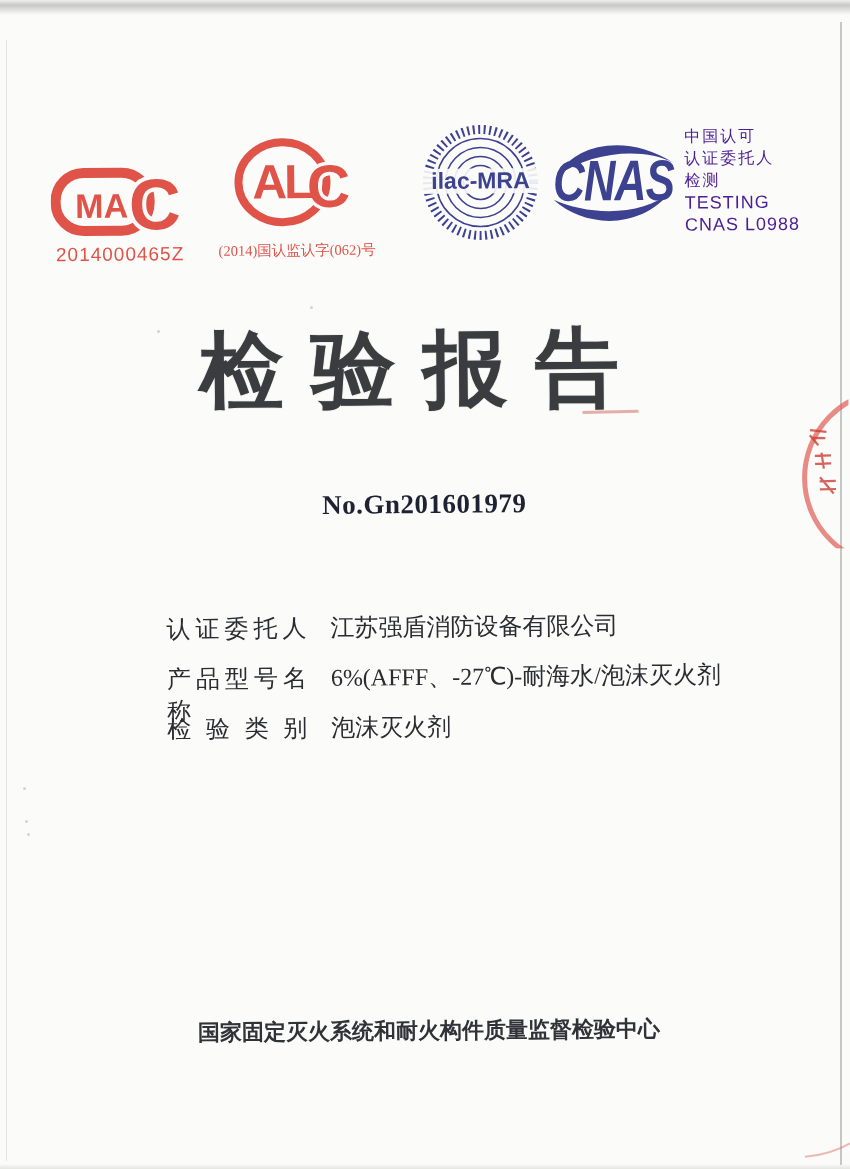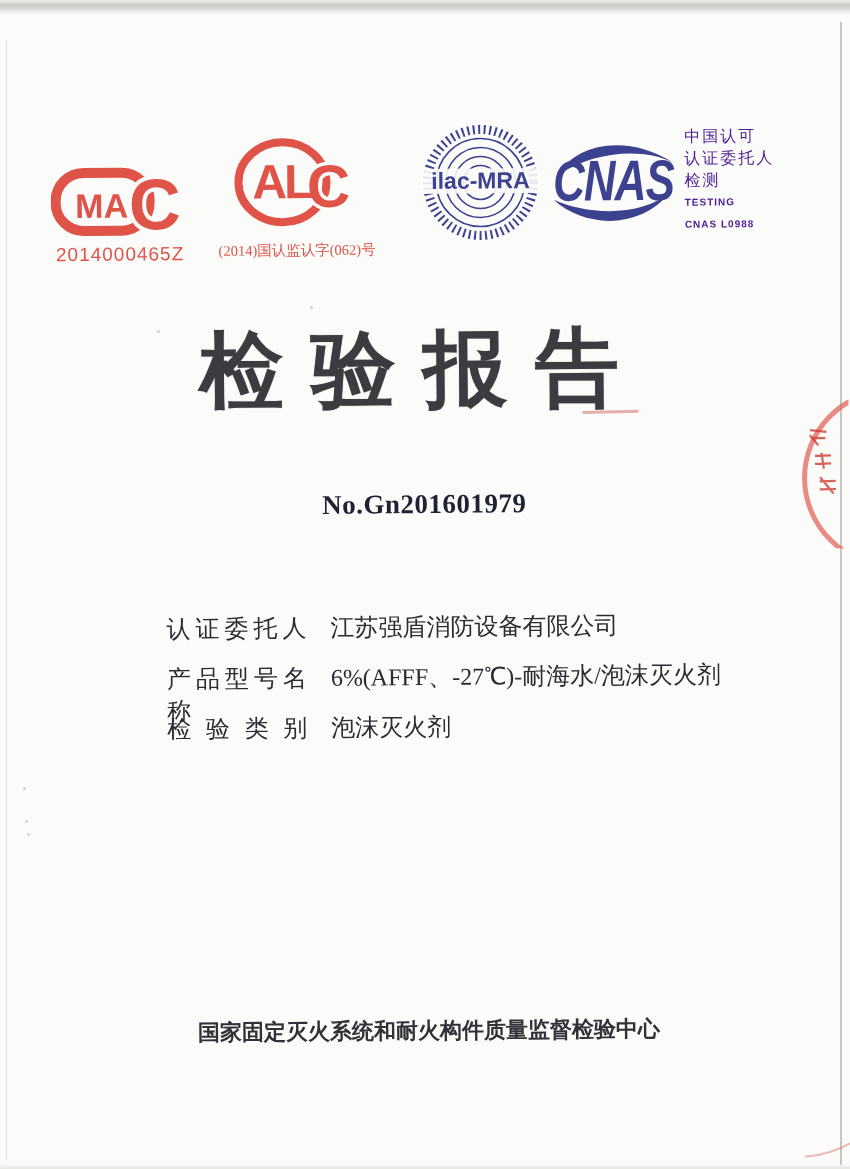--- a/index.html
+++ b/index.html
@@ -24,21 +24,21 @@
   .cma-number{position:absolute;left:58px;top:241px;width:130px;
     font-family:"Liberation Sans",sans-serif;font-size:19px;letter-spacing:1px;
     color:#df5349;text-align:center;}
   .cal-svg{left:236px;top:133px;}
   .cal-number{position:absolute;left:210px;top:240px;width:180px;
     font-size:14.5px;color:#df5349;text-align:center;white-space:nowrap;}
   .ilac-svg{left:424px;top:123px;}
   .cnas-svg{left:551px;top:137px;}
   .cnas-text{position:absolute;left:688px;top:128px;color:#4c1d95;line-height:22px;}
   .cnas-text .cjk{font-size:16px;letter-spacing:2px;}
-  .cnas-text .lat{font-family:"Liberation Sans",sans-serif;font-size:10px;letter-spacing:1px;font-weight:bold;}
+  .cnas-text .lat{font-family:"Liberation Sans",sans-serif;font-size:18px;letter-spacing:1px;}
 
   
   .title{position:absolute;left:0;top:323px;width:850px;text-align:center;
     font-family:"Liberation Sans",sans-serif;font-weight:bold;font-size:84px;
     letter-spacing:28px;color:#3b3c3f;text-shadow:0 0 1px rgba(55,55,58,.55);
     white-space:nowrap;line-height:1.1;}
   .title-bleed{position:absolute;left:584px;top:412px;width:56px;height:3px;
     background:rgba(198,60,48,.4);transform:rotate(-1deg);}
   .report-no{position:absolute;left:0;top:489px;width:850px;text-align:center;
     font-weight:bold;font-size:27px;letter-spacing:.5px;color:#1e2233;}

